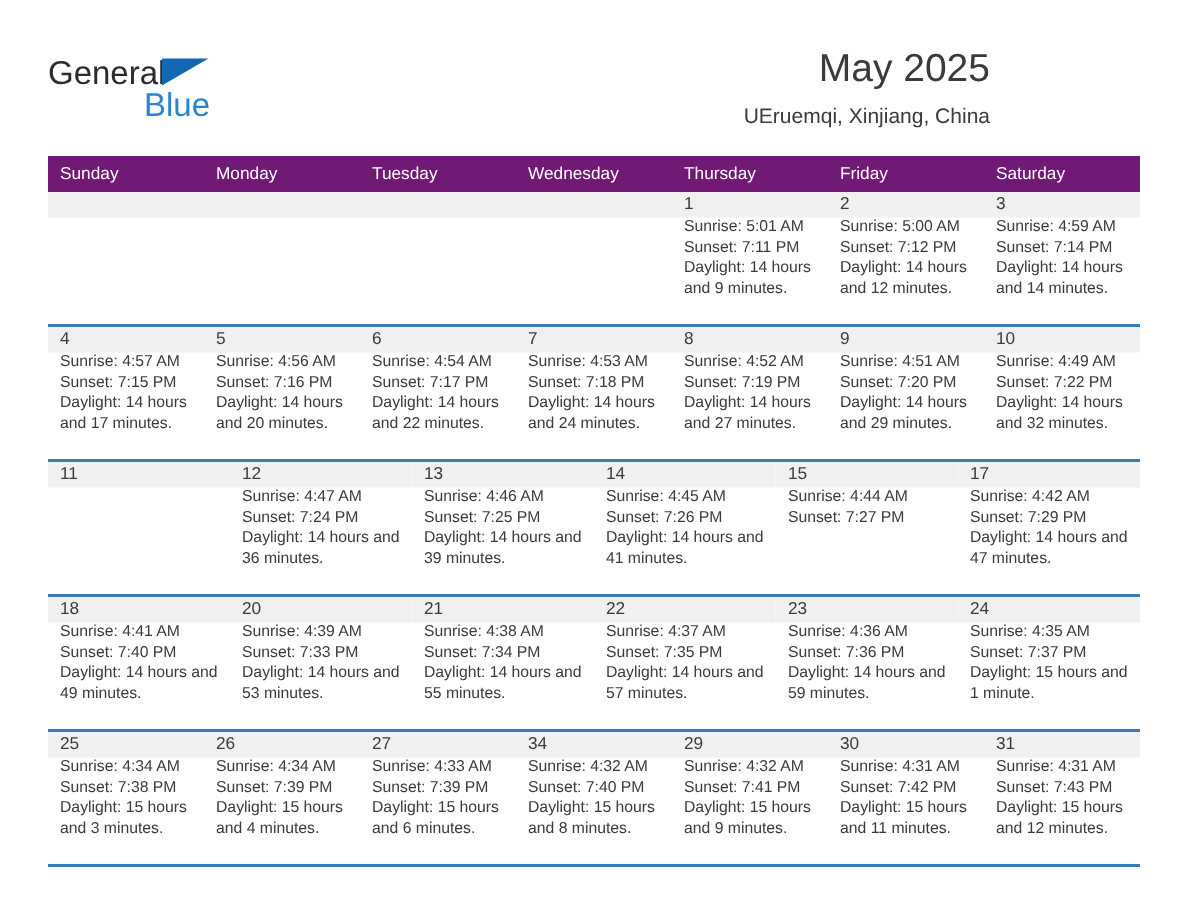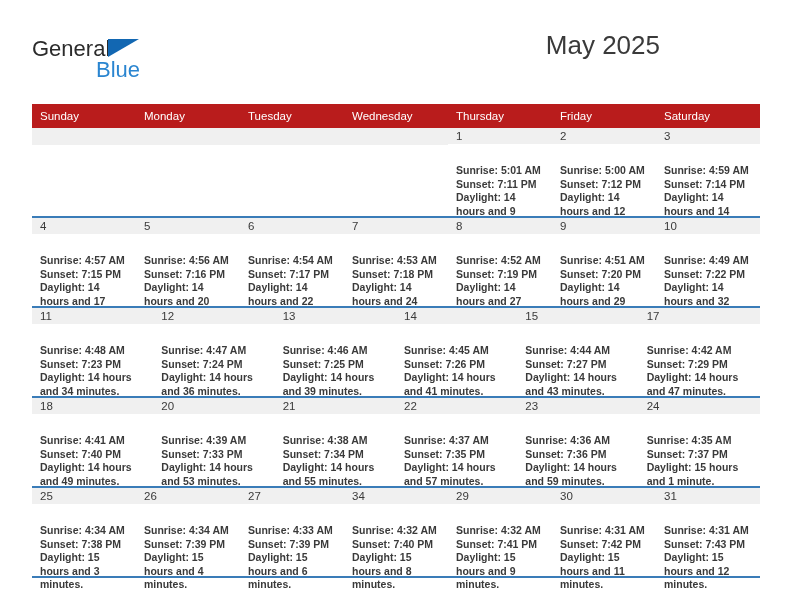--- a/index.html
+++ b/index.html
@@ -84,21 +84,21 @@
 
   
   .calendar {
     position: absolute;
     left: 32px;
     top: 104px;
     width: 728px;
   }
   .dow-row {
     display: flex;
-    background: #b91c1c;
+    background: #701a75;
   }
   .dow {
     flex: 1 1 0;
     box-sizing: border-box;
     padding: 5px 0 5px 8px;
     font-size: 11.5px;
     color: #ffffff;
     line-height: 14px;
   }
   .week {
@@ -120,25 +120,24 @@
   .cell-head {
     background: #f0f0f0;
     height: 17px;
     padding: 1px 0 0 8px;
     box-sizing: border-box;
     font-size: 11.5px;
     color: #3a3a3a;
     line-height: 15px;
   }
   .cell-body {
-    padding: 20px 6px 0 8px;
+    padding: 0 6px 0 8px;
     font-size: 10.5px;
     line-height: 13.6px;
     color: #3a3a3a;
-    font-weight: bold;
   }
   .cell-body div {
     white-space: nowrap;
   }
   .cell-body .daylight {
     white-space: normal;
   }
   .cell.empty .cell-body { visibility: hidden; }
   .cal-bottom {
     border-top: 2px solid #3a7cb8;
@@ -153,20 +152,21 @@
   <div class="header">
 
     <div class="logo">
       <span class="logo-general">General</span>
       <span class="logo-tri"></span>
       <span class="logo-blue">Blue</span>
     </div>
 
     <div class="title-block">
       <div class="cal-title">May 2025</div>
+      <div class="cal-subtitle">UEruemqi, Xinjiang, China</div>
     </div>
 
   </div>
 
   <div class="calendar">
 
     <div class="dow-row">
       <div class="dow">Sunday</div>
       <div class="dow">Monday</div>
       <div class="dow">Tuesday</div>
@@ -289,25 +289,20 @@
             <div class="cell-body">
               <div>Sunrise: 4:49 AM</div>
               <div>Sunset: 7:22 PM</div>
               <div class="daylight">Daylight: 14 hours and 32 minutes.</div>
             </div>
           </div>
         </div>
         <div class="week">
           <div class="cell">
             <div class="cell-head">11</div>
-            <div class="cell-body">
-              <div>Sunrise: 4:48 AM</div>
-              <div>Sunset: 7:23 PM</div>
-              <div class="daylight">Daylight: 14 hours and 34 minutes.</div>
-            </div>
           </div>
           <div class="cell">
             <div class="cell-head">12</div>
             <div class="cell-body">
               <div>Sunrise: 4:47 AM</div>
               <div>Sunset: 7:24 PM</div>
               <div class="daylight">Daylight: 14 hours and 36 minutes.</div>
             </div>
           </div>
           <div class="cell">
@@ -324,21 +319,20 @@
               <div>Sunrise: 4:45 AM</div>
               <div>Sunset: 7:26 PM</div>
               <div class="daylight">Daylight: 14 hours and 41 minutes.</div>
             </div>
           </div>
           <div class="cell">
             <div class="cell-head">15</div>
             <div class="cell-body">
               <div>Sunrise: 4:44 AM</div>
               <div>Sunset: 7:27 PM</div>
-              <div class="daylight">Daylight: 14 hours and 43 minutes.</div>
             </div>
           </div>
           <div class="cell">
             <div class="cell-head">17</div>
             <div class="cell-body">
               <div>Sunrise: 4:42 AM</div>
               <div>Sunset: 7:29 PM</div>
               <div class="daylight">Daylight: 14 hours and 47 minutes.</div>
             </div>
           </div>

